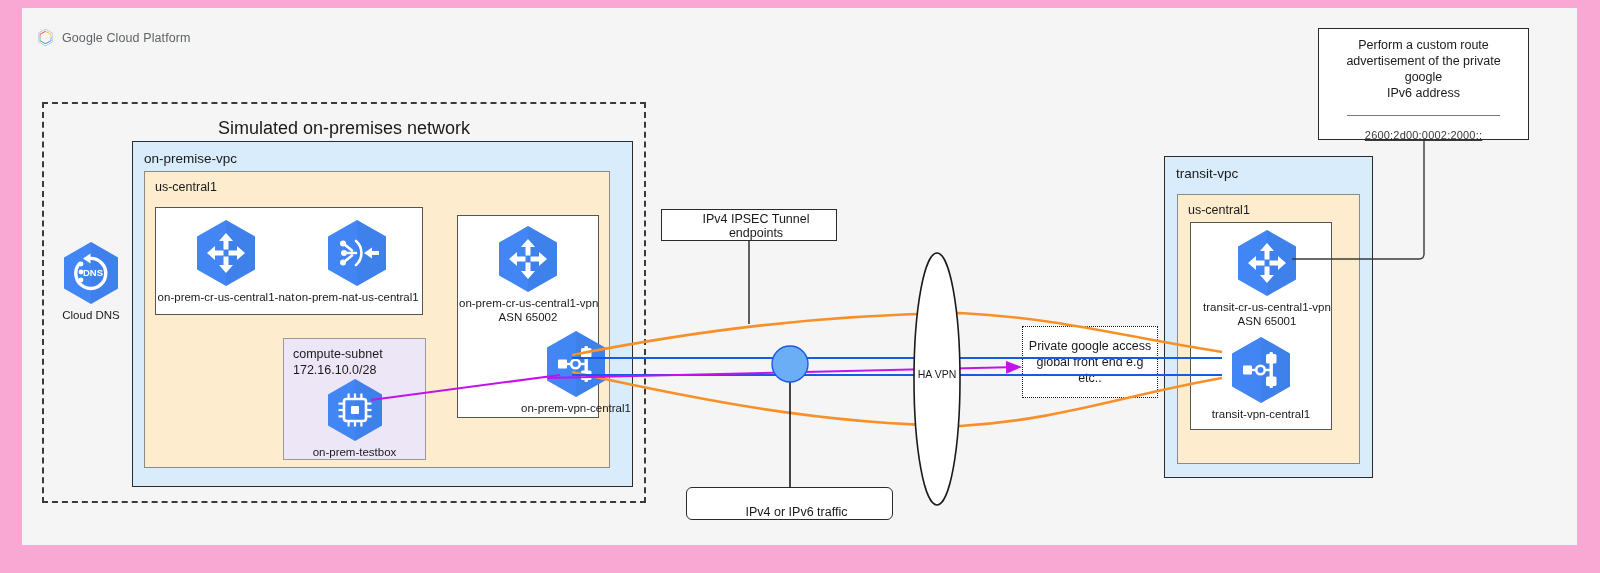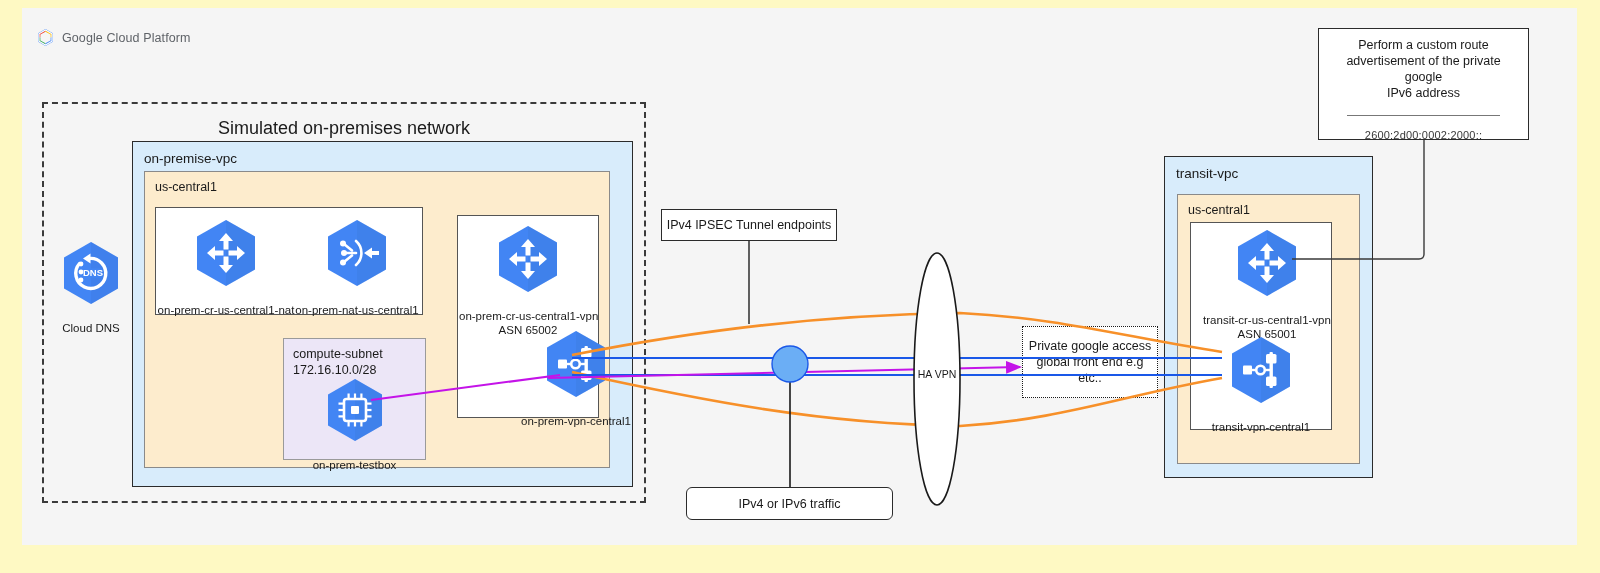--- a/index.html
+++ b/index.html
@@ -1,18 +1,18 @@
 <!DOCTYPE html>
 <html><head>
 <meta charset="utf-8">
 <title>GCP HA VPN Architecture Diagram</title>
 <style>
   html,body{margin:0;padding:0;background:#ffffff;}
   body{font-family:"Liberation Sans", sans-serif;}
-  #root{position:relative;width:1600px;height:573px;background:#fef9c3;overflow:hidden;}
+  #root{position:relative;width:1600px;height:573px;background:#f9a8d4;overflow:hidden;}
   .canvas{position:absolute;left:22px;top:8px;width:1555px;height:537px;background:#f5f5f5;}
 
   
   .gcp-header{position:absolute;left:36px;top:28px;display:flex;align-items:center;gap:7px;}
   .gcp-mark{width:19px;height:19px;position:relative;flex:none;}
   .gcp-text{font-size:12.5px;color:#5f6368;letter-spacing:.1px;}
 
   
   .simbox{position:absolute;left:42px;top:102px;width:604px;height:401px;
           border:2px dashed #3a3a3a;background:#f5f5f5;box-sizing:border-box;}
@@ -26,33 +26,33 @@
 
   .plainbox{position:absolute;border:1.2px solid #555;background:#ffffff;box-sizing:border-box;}
   .subnetbox{position:absolute;border:1.2px solid #9a9a9a;background:#ece6f7;box-sizing:border-box;}
   .subnetbox > .t{position:absolute;left:9px;top:7px;font-size:12.5px;color:#1a1a1a;line-height:16px;}
 
   .dottedbox{position:absolute;border:1.6px dotted #1a1a1a;background:#ffffff;box-sizing:border-box;
              display:flex;align-items:center;justify-content:center;text-align:center;
              font-size:12.5px;line-height:16px;color:#1a1a1a;padding:3px 5px;}
 
   .callout{position:absolute;border:1.4px solid #2b2b2b;background:#ffffff;box-sizing:border-box;
-           display:flex;align-items:center;justify-content:center;text-align:center;
-           font-size:12.5px;color:#1a1a1a;}
+           display:flex;align-items:flex-end;justify-content:center;text-align:center;
+           font-size:12.5px;color:#1a1a1a;padding-left:14px;}
 
   .notebox{position:absolute;border:1.6px solid #2b2b2b;background:#ffffff;box-sizing:border-box;
            padding:8px 10px 10px;text-align:center;}
   .notebox .nt{font-size:12.5px;line-height:16px;color:#1a1a1a;}
   .notebox .rule{height:1px;background:#777;margin:14px 18px 13px;}
-  .notebox .na{font-size:11px;color:#3a3a3a;letter-spacing:.2px;}
+  .notebox .na{font-size:11px;color:#3a3a3a;letter-spacing:.2px;text-decoration:underline;}
 
   
   .node{position:absolute;text-align:center;}
   .hexwrap{position:relative;margin:0 auto;}
-  .node .cap{font-size:11.5px;line-height:14px;color:#1a1a1a;margin-top:16px;white-space:nowrap;}
+  .node .cap{font-size:11.5px;line-height:14px;color:#1a1a1a;margin-top:3px;white-space:nowrap;}
 
   svg{display:block;overflow:visible;}
   .wires{position:absolute;left:0;top:0;width:1600px;height:573px;pointer-events:none;}
   .havpn-text{font-size:10.5px;fill:#1a1a1a;font-family:"Liberation Sans", sans-serif;}
 </style>
 </head>
 <body>
 
 <div id="root">
   <div class="canvas"></div>

